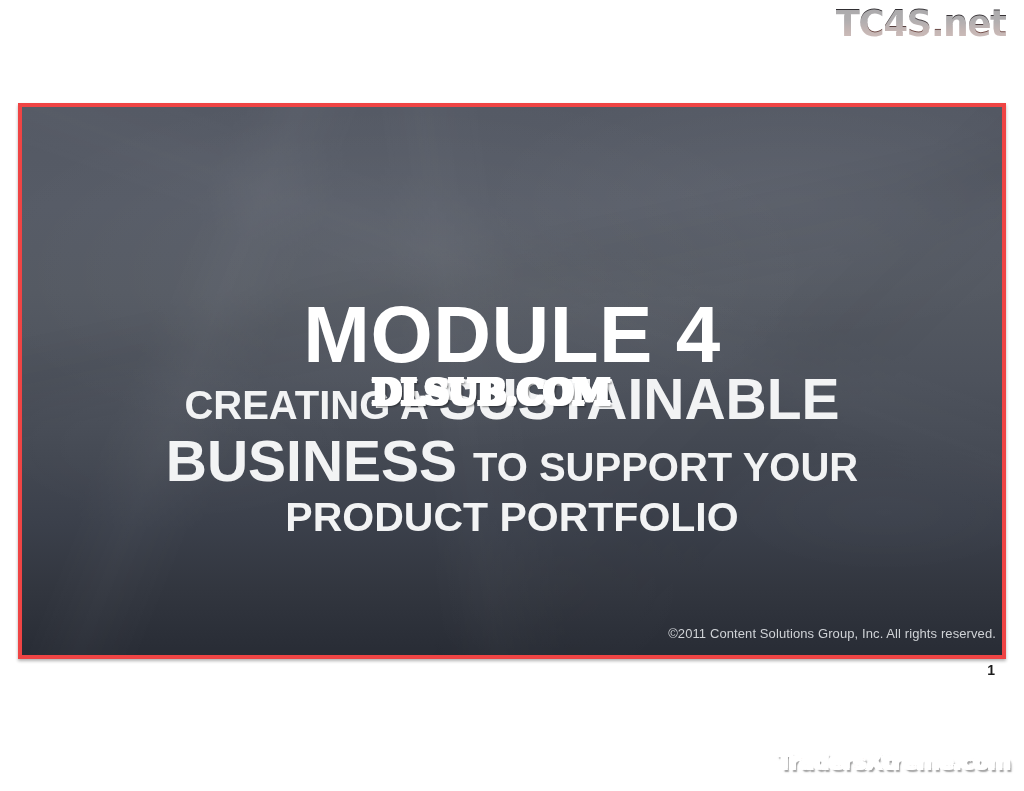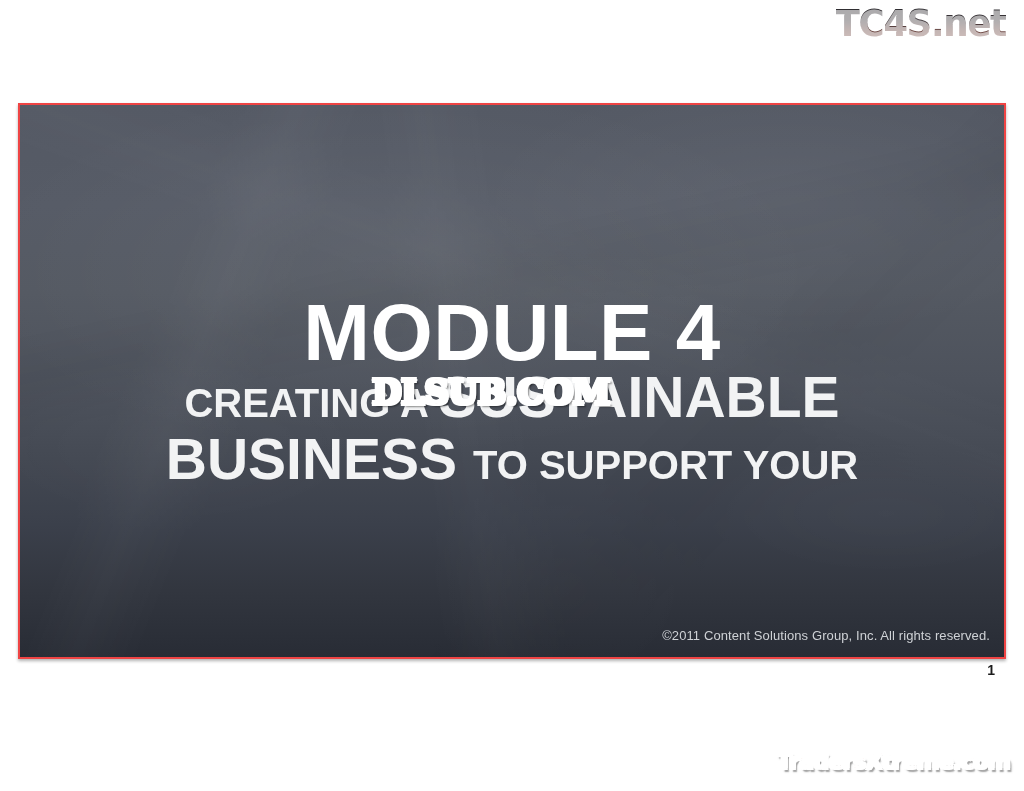--- a/index.html
+++ b/index.html
@@ -36,21 +36,21 @@
   }
 
   
   #slide-frame {
     position: absolute;
     left: 18px;
     top: 103px;
     width: 988px;
     height: 556px;
     box-sizing: border-box;
-    border: 2px solid #ef4444;
+    border: 4px solid #ef4444;
     background: #4e535d;
     box-shadow: 0 2px 3px rgba(0,0,0,0.30);
     overflow: hidden;
   }
 
   
   #slide-board {
     position: absolute;
     inset: 0;
     background:
@@ -126,21 +126,21 @@
     font-weight: bold;
     letter-spacing: 0px;
   }
   #sub-line-1 { margin-bottom: 2px; }
   #sub-line-2 { margin-bottom: 4px; }
   #sub-line-3 { font-size: 41px; font-weight: bold; }
 
   
   #slide-copyright {
     position: absolute;
-    right: 14px;
+    right: 6px;
     bottom: 14px;
     color: #cfd2d6;
     font-size: 13px;
     letter-spacing: 0.1px;
     z-index: 4;
     white-space: nowrap;
   }
 
   
   #page-number {
@@ -221,20 +221,21 @@
   <div id="slide-content">
     <div id="slide-title">MODULE 4</div>
 
     <div id="slide-subtitle">
       <span class="sub-line" id="sub-line-1">
         <span class="sub-small">CREATING A </span><span class="sub-big">SUSTAINABLE</span>
       </span>
       <span class="sub-line" id="sub-line-2">
         <span class="sub-big">BUSINESS </span><span class="sub-small">TO SUPPORT YOUR</span>
       </span>
+      <span class="sub-line" id="sub-line-3">PRODUCT PORTFOLIO</span>
     </div>
   </div>
 
   <div id="slide-copyright">©2011 Content Solutions Group, Inc.  All rights reserved.</div>
 </div>
 
 <div id="page-number">1</div>
 
 <div id="watermark">DLSUB.COM</div>
 

